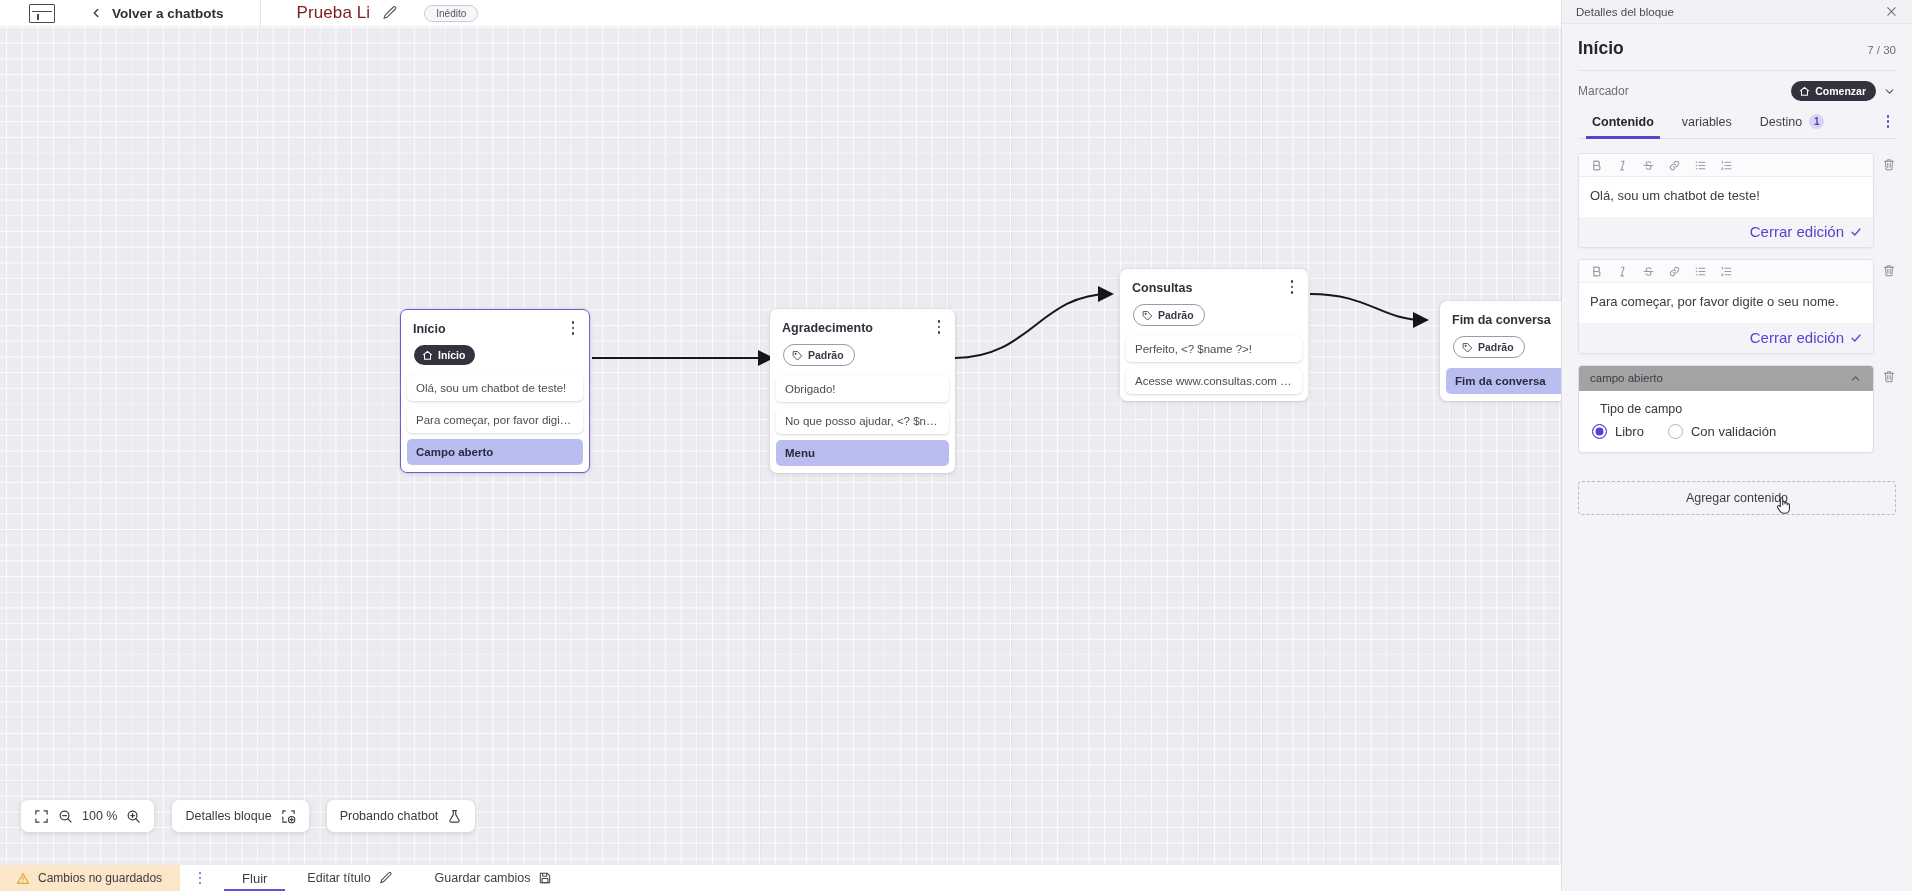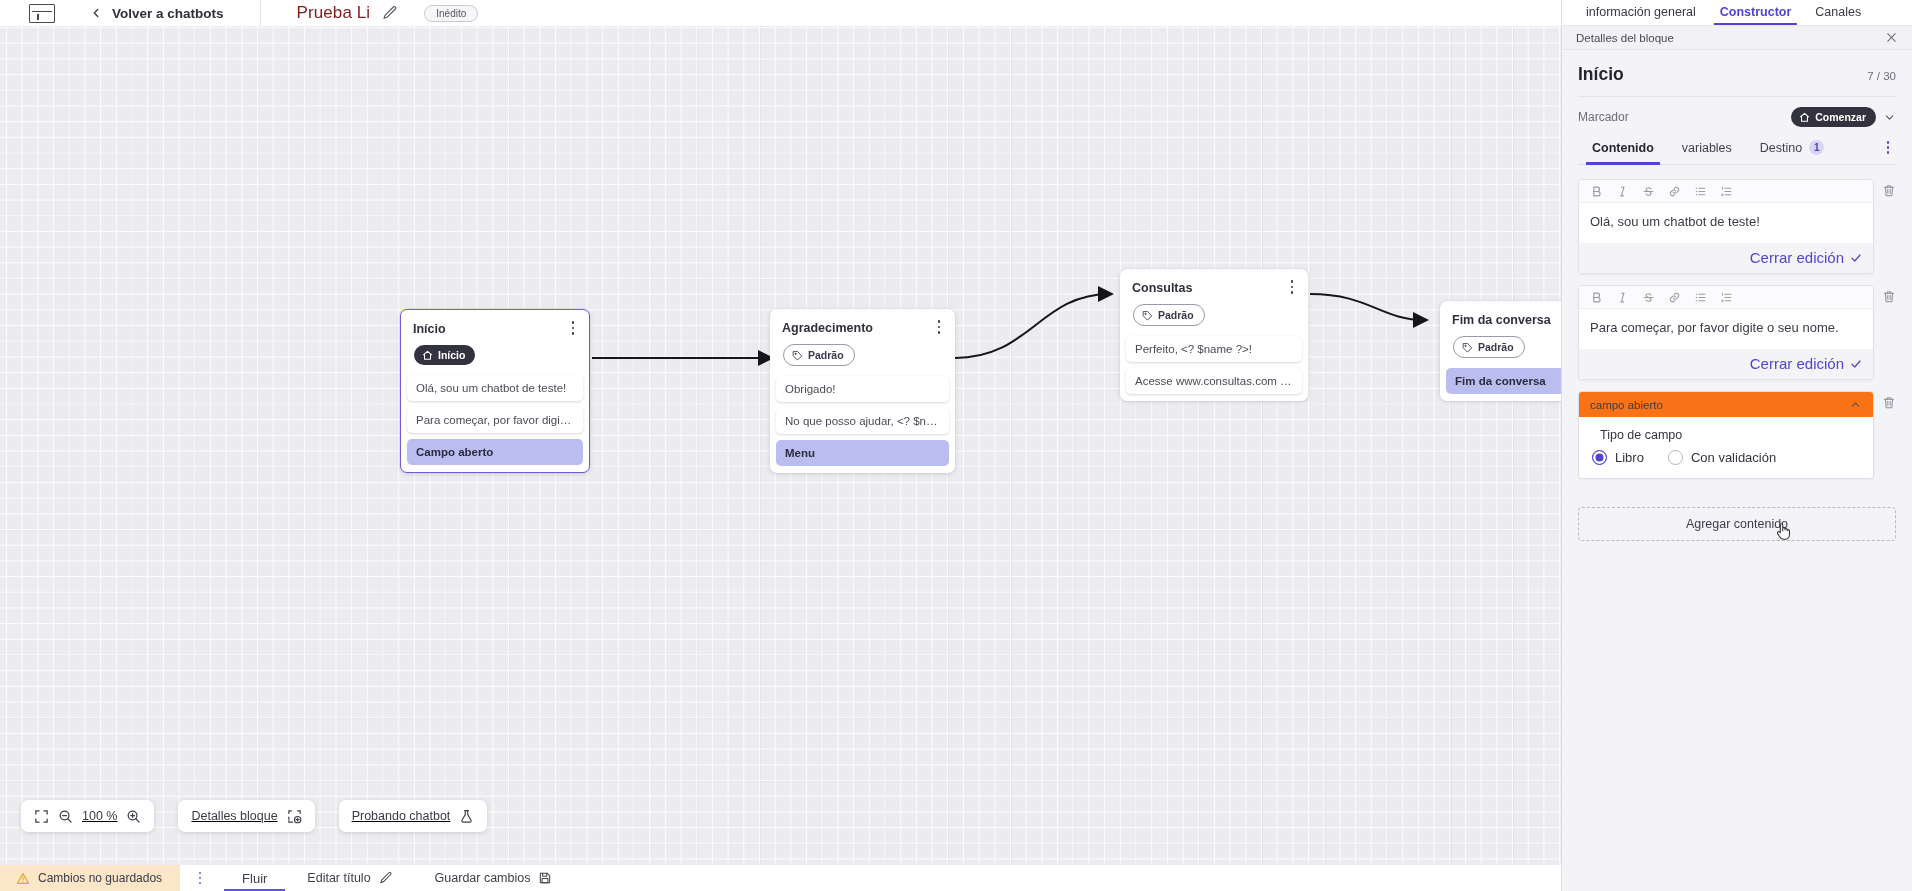--- a/index.html
+++ b/index.html
@@ -91,21 +91,21 @@
     box-shadow: 0 1px 2.5px rgba(40,40,60,.18);
     font-size: 11.5px; color: #4b4b57; padding: 7px 9px; margin-bottom: 6px;
     white-space: nowrap; overflow: hidden; text-overflow: ellipsis;
   }
   .msg.last { margin-bottom: 0; }
   .msg.action {
     background: #b9bdf0; color: #2b2b3d; font-weight: 700; box-shadow: none;
   }
 
   
-  .fl-toolbar { position: absolute; left: 21px; bottom: 32px; display: flex; gap: 24px; text-decoration: underline; }
+  .fl-toolbar { position: absolute; left: 21px; bottom: 32px; display: flex; gap: 18px; }
   .fl-card {
     background: #ffffff; border-radius: 7px; box-shadow: 0 1px 4px rgba(40,40,60,.17);
     height: 32px; display: flex; align-items: center; padding: 0 13px; gap: 9px;
   }
   .fl-card .t { font-size: 12.5px; color: #3a3a46; white-space: nowrap; }
   .fl-ico { width: 15px; height: 15px; color: #3f3f4b; display: block; }
 
   
   .statusbar {
     position: absolute; left: 0; bottom: 0; width: 1561px; height: 27px;
@@ -219,21 +219,21 @@
   .ed-foot .t { font-size: 15px; color: #5244d0; font-weight: 500; }
   .check-ico { width: 12px; height: 12px; color: #5244d0; }
   .trash-ico { width: 14px; height: 15px; color: #8a8a96; margin-top: 4px; flex: 0 0 auto; }
 
   
   .fieldcard {
     flex: 1; border: 1px solid #ddddea; border-radius: 4px; overflow: hidden; background: #ffffff;
     box-shadow: 0 1px 2px rgba(40,40,60,.05);
   }
   .fc-head {
-    background: #f97316; padding: 6px 11px; display: flex; align-items: center;
+    background: #a3a3a3; padding: 6px 11px; display: flex; 
     justify-content: space-between;
   }
   .fc-head .t { font-size: 11.5px; color: #3c3c4a; }
   .fc-body { padding: 11px 13px 13px 13px; }
   .fc-label { font-size: 12.5px; color: #36363f; padding-left: 8px; }
   .radios { display: flex; align-items: center; gap: 10px; margin-top: 8px; }
   .radio { display: flex; align-items: center; gap: 8px; }
   .rdot { width: 15px; height: 15px; border-radius: 50%; border: 1.5px solid #b4b4c2; background: #fff; position: relative; }
   .rdot.on { border-color: #5244d0; background: #5244d0; box-shadow: inset 0 0 0 2.5px #ffffff; }
   .radio .t { font-size: 13px; color: #35353f; }
@@ -438,25 +438,20 @@
       <svg class="ic" viewBox="0 0 24 24" fill="none" stroke="currentColor" stroke-width="1.8" stroke-linecap="round" stroke-linejoin="round">
           <path d="M4 4h12l4 4v12H4z"></path>
           <path d="M8 4v5h7V4"></path>
           <path d="M7 13h10v7H7z"></path>
         </svg>
     </div>
   </div>
 
   <div class="panel">
 
-    <div class="panel-tabs">
-      <div class="ptab">información general</div>
-      <div class="ptab active">Constructor</div>
-      <div class="ptab">Canales</div>
-    </div>
 
     <div class="panel-subbar">
       <span class="lbl">Detalles del bloque</span>
       <svg class="x-ico" viewBox="0 0 24 24" fill="none" stroke="currentColor" stroke-width="1.9" stroke-linecap="round">
           <path d="M5 5 19 19M19 5 5 19"></path>
         </svg>
     </div>
 
     <div class="panel-inner">
       <div class="blk-title-row">

